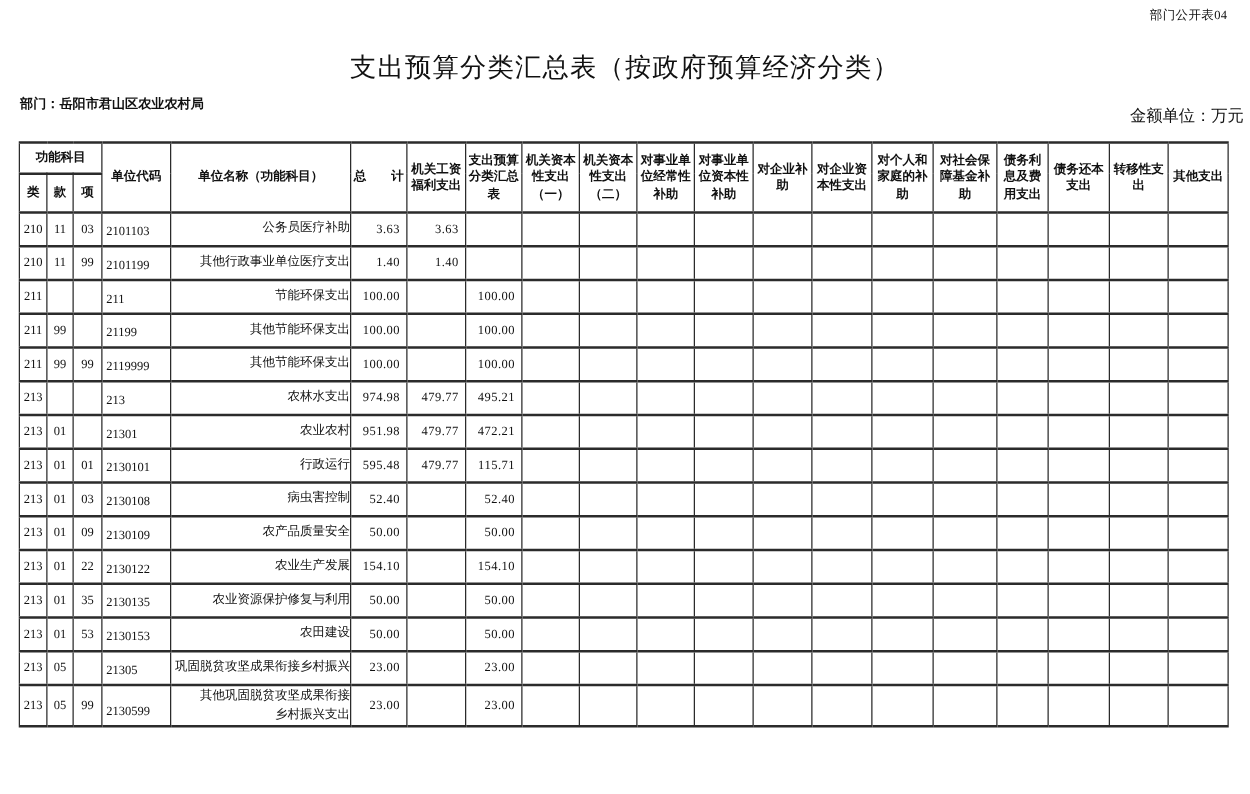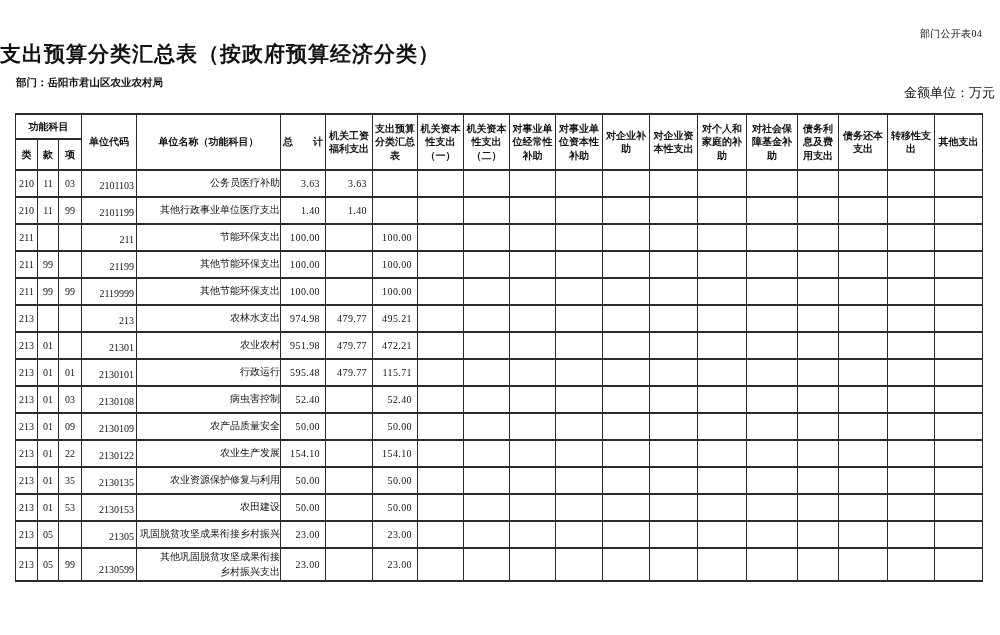--- a/index.html
+++ b/index.html
@@ -5,27 +5,27 @@
   html, body { margin: 0; padding: 0; }
   body {
     width: 1000px; height: 635px;
     background: #ffffff;
     position: relative;
     font-family: "Liberation Serif", "DejaVu Serif", serif;
     color: #111111;
     overflow: hidden;
   }
   .doc-label {
-    position: absolute; top: 27px; right: 18px;
+    position: absolute; top: 5px; right: 18px;
     font-size: 10px; letter-spacing: 0.3px;
   }
   .title {
     position: absolute; top: 40px; left: 0; width: 100%;
-    text-align: left;
-    font-size: 21px; font-weight: bold; letter-spacing: 1px;
+    text-align: center;
+    font-size: 21px; font-weight: normal; letter-spacing: 1px;
   }
   .dept {
     position: absolute; top: 76px; left: 16px;
     font-size: 10.5px; font-weight: bold; text-align: right;
   }
   .amount-unit {
     position: absolute; top: 84px; right: 5px;
     font-size: 13px;
   }
   table.budget {
@@ -45,21 +45,21 @@
     font-size: 10px; font-weight: bold;
     line-height: 1.32;
     text-align: center; vertical-align: middle;
     padding: 0 1px;
   }
   .budget thead tr.hr1 { height: 25px; }
   .budget thead tr.hr2 { height: 31px; }
   .budget tbody tr { height: 27px; }
   .budget td { font-size: 10px; vertical-align: middle; line-height: 1.4; }
   .budget td.c { text-align: center; }
-  .budget td.code { text-align: right; vertical-align: bottom; padding: 0 2px 3px 3px; }
+  .budget td.code { text-align: left; vertical-align: bottom; padding: 0 2px 3px 3px; }
   .budget td.name { text-align: right; padding: 1px 0 1px 2px; line-height: 1.45; }
   .budget td.name.indent { text-indent: 2em; }
   .budget td.val { text-align: right; padding-right: 5px; letter-spacing: 0.4px; }
 </style>
 </head>
 <body>
 
 <div class="doc-label">部门公开表04</div>
 <div class="title">支出预算分类汇总表（按政府预算经济分类）</div>
 <div class="dept">部门：岳阳市君山区农业农村局</div>

